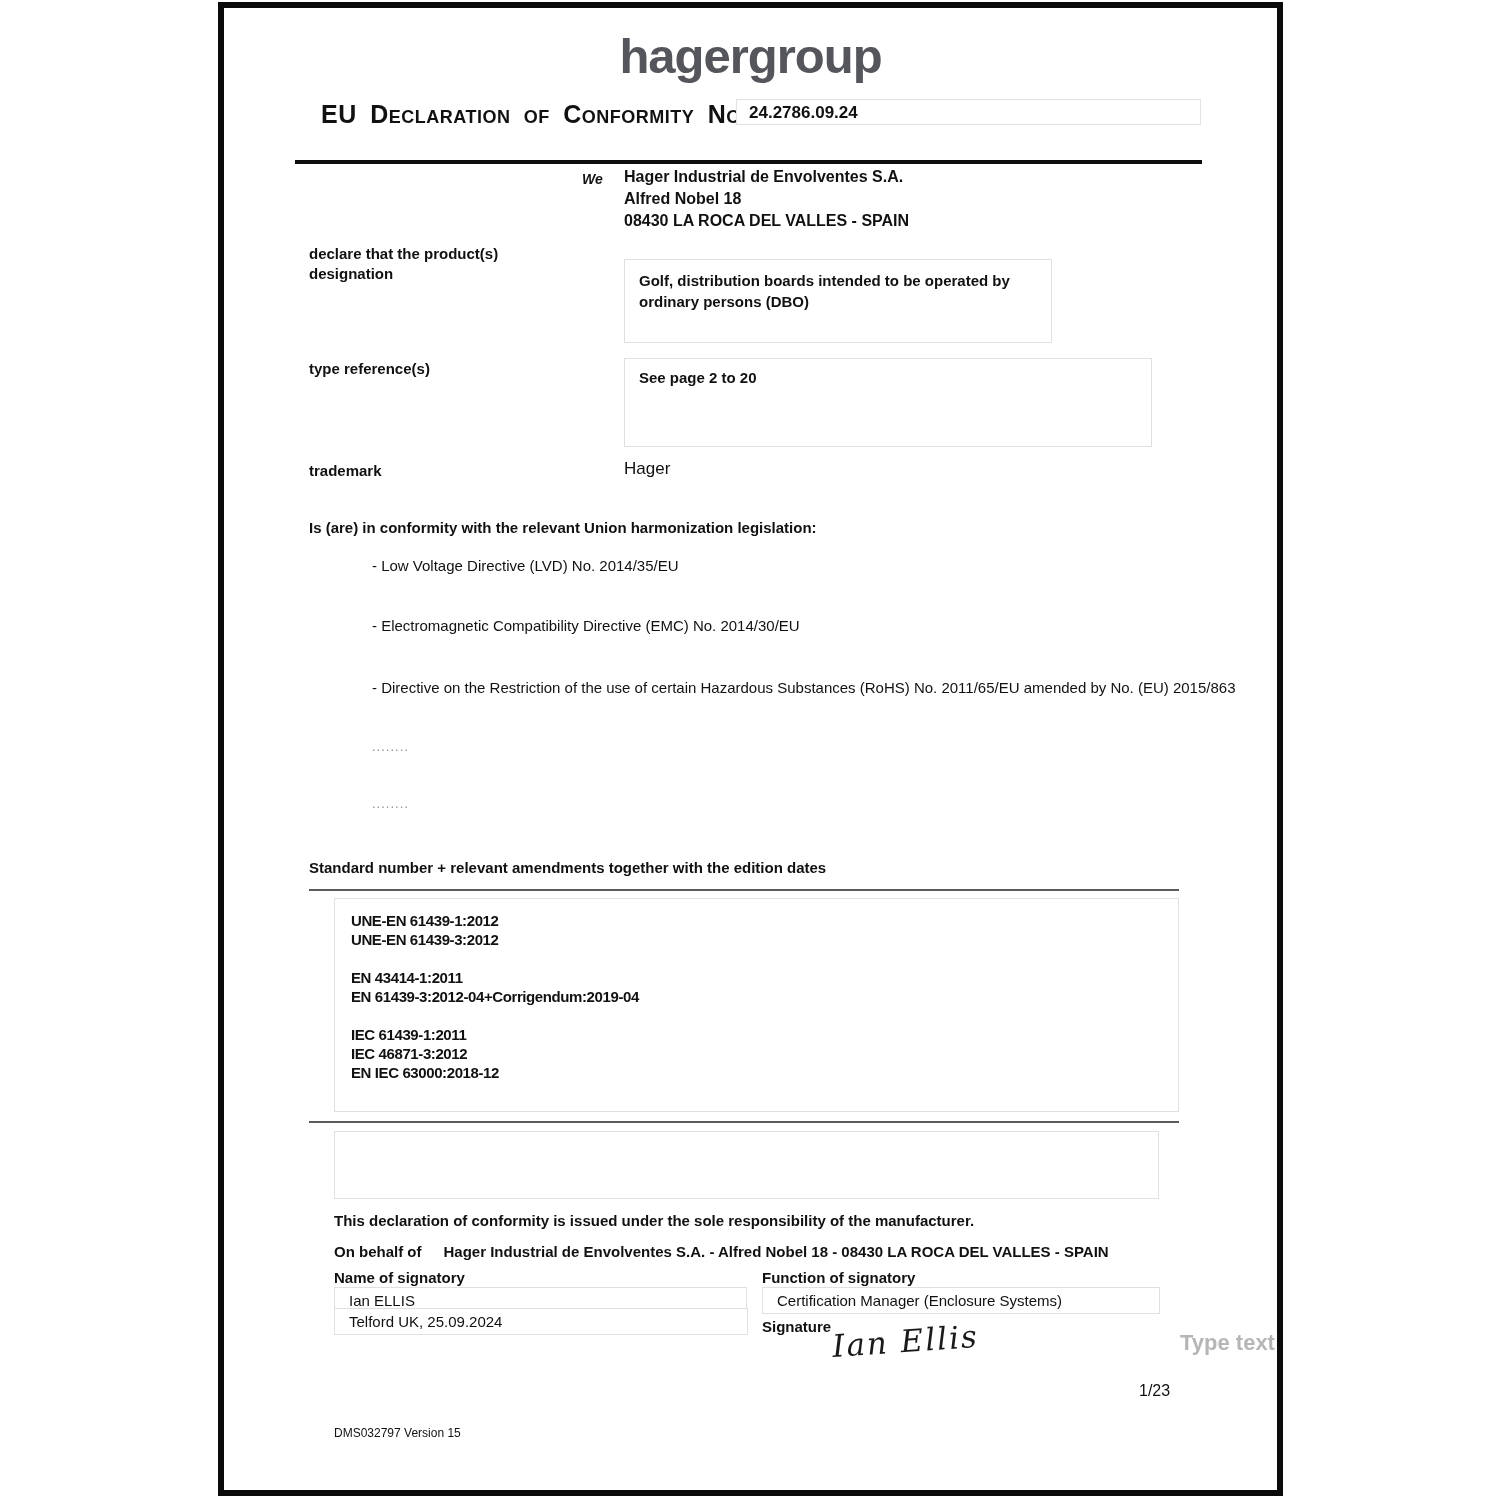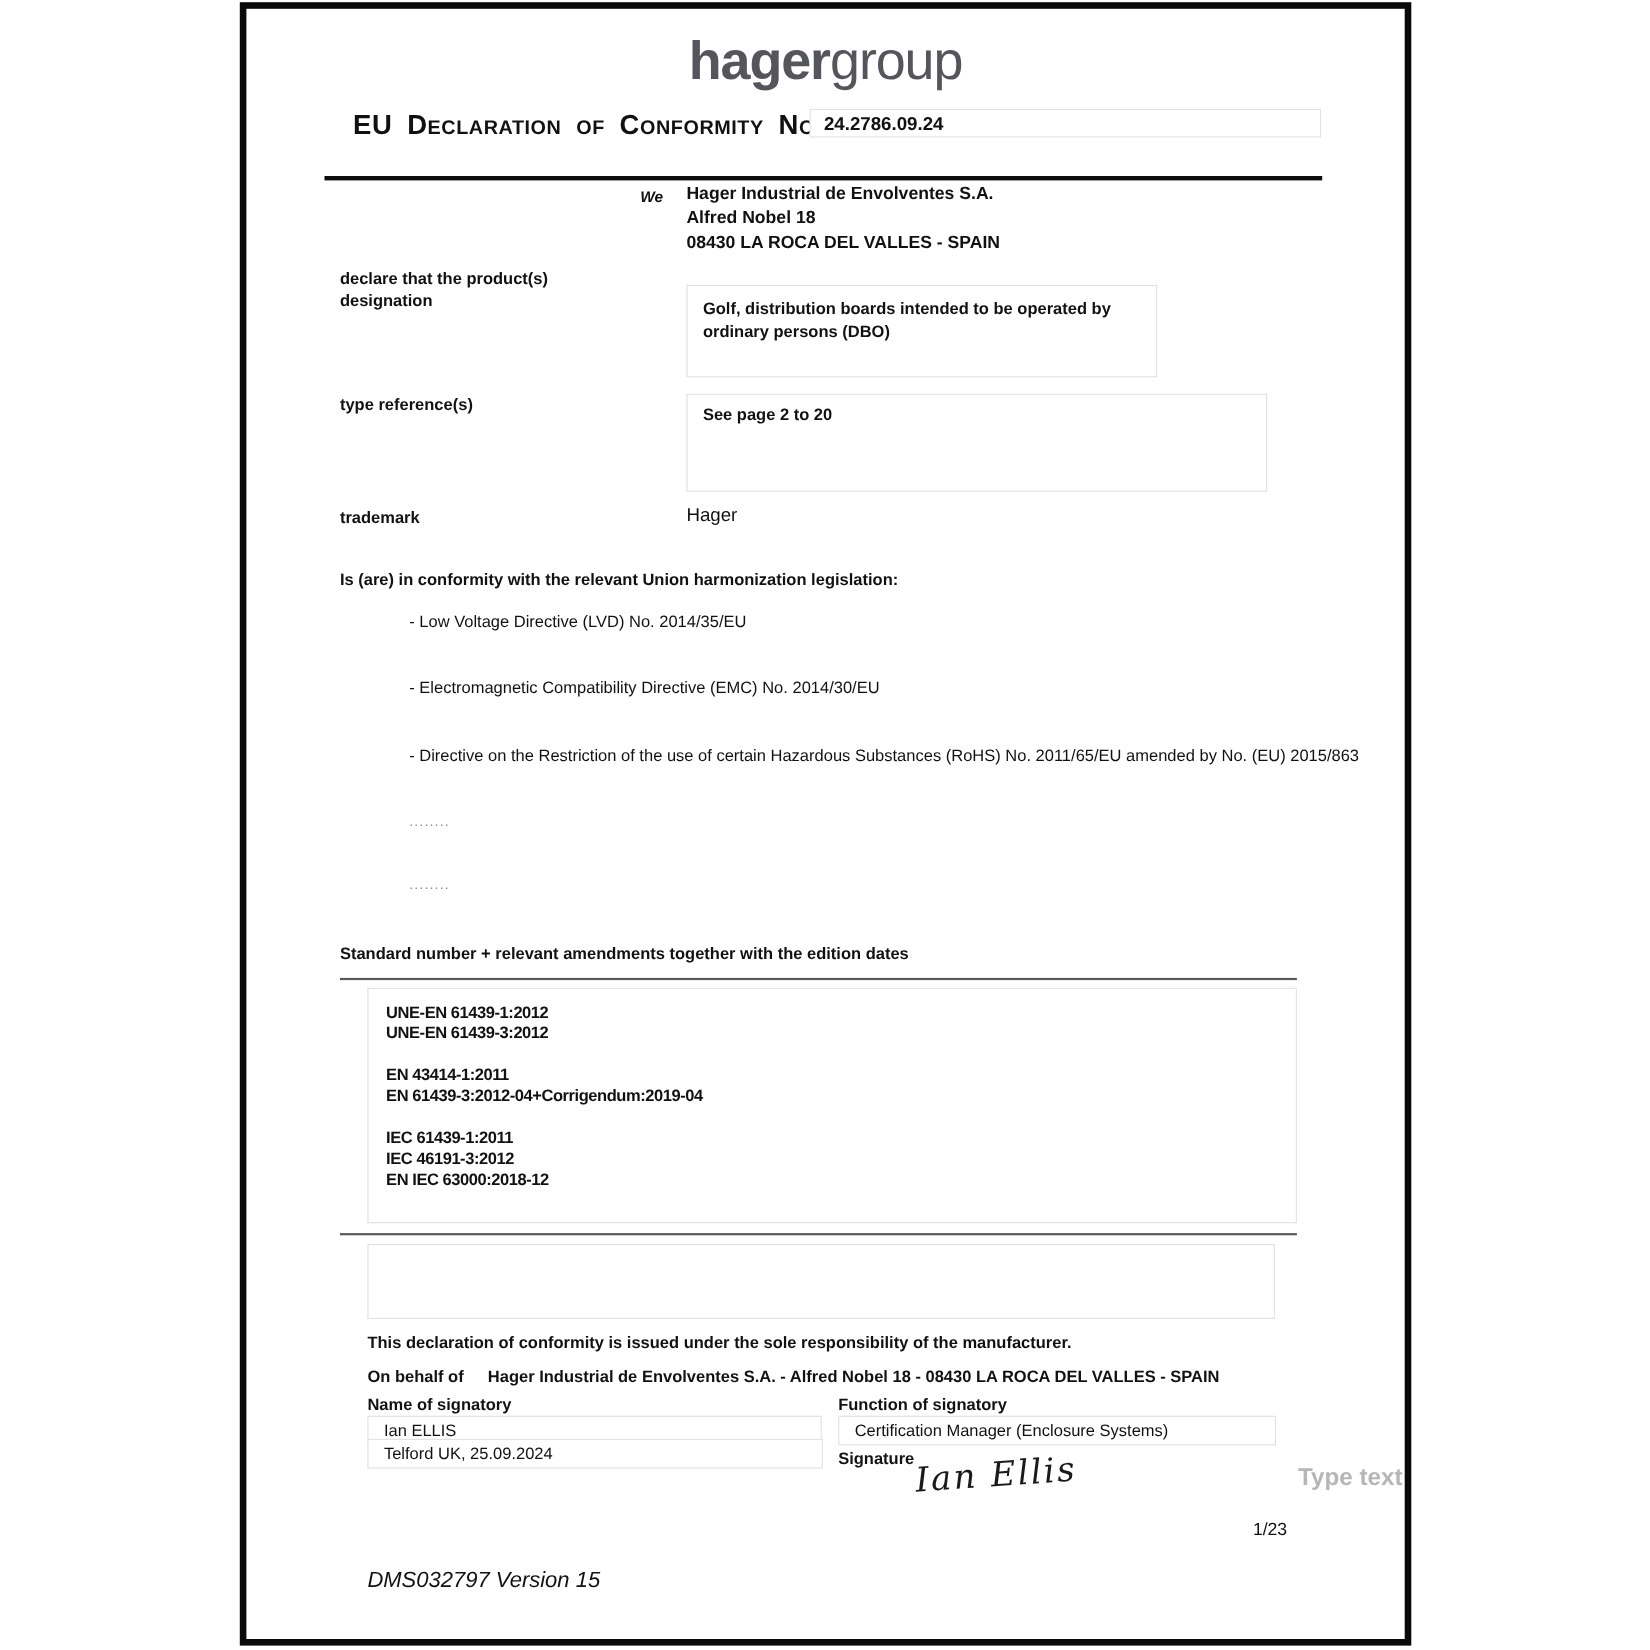--- a/index.html
+++ b/index.html
@@ -10,21 +10,21 @@
     position: absolute; left: 218px; top: 2px;
     width: 1065px; height: 1494px;
     border: 6px solid #0a0a0a; background: #ffffff;
   }
   .abs { position: absolute; }
 
   
   .logo { top: 20px; left: 0; width: 100%; text-align: center;
           font-size: 49px; letter-spacing: -1px; color: #54565b; }
   .logo .bold { font-weight: 700; }
-  .logo .light { font-weight: 400; }
+  .logo .light { font-weight: 700; }
 
   
   .title-label { top: 92px; left: 97px; font-size: 25px; font-weight: 700;
                  font-variant: small-caps; word-spacing: 6px; letter-spacing: 0.5px; }
   .title-number-box { top: 91px; left: 512px; width: 465px; height: 26px;
                       border: 1px solid #e3e3e3; background: #fff;
                       font-size: 17px; font-weight: 700; padding: 3px 0 0 12px; }
 
   .rule-black { top: 152px; left: 71px; width: 907px; height: 4px; background: #0d0d0d; }
 
@@ -64,21 +64,21 @@
   .name-box { top: 1279px; left: 110px; width: 413px; height: 27px; padding: 4px 0 0 14px; font-weight: 400; font-size: 15px; }
   .function-box { top: 1279px; left: 538px; width: 398px; height: 27px; padding: 4px 0 0 14px; font-weight: 400; font-size: 15px; }
   .place-label { top: 1310px; left: 110px; }
   .signature-label { top: 1310px; left: 538px; }
   .place-box { top: 1300px; left: 110px; width: 414px; height: 27px; padding: 4px 0 0 14px; font-weight: 400; font-size: 15px; }
   .signature-script { top: 1315px; left: 608px; font-family: "DejaVu Serif", serif;
                       font-style: italic; font-size: 31px; color: #1a1a1a;
                       transform: rotate(-4deg); letter-spacing: 2px; }
   .type-text { top: 1322px; left: 956px; font-size: 22px; color: #b6b6b6; font-weight: bold; }
 
-  .footer-ref { top: 1418px; left: 110px; font-size: 20px; font-weight: 400; font-style: italic; }
+  .footer-ref { top: 1418px; left: 110px; font-size: 12px; font-weight: 400; }
   .footer-page { top: 1374px; left: 915px; font-size: 16px; font-weight: 400; }
 </style>
 </head>
 <body>
 
 <div class="page">
 
   <div class="abs logo">
     <span class="bold">hager</span><span class="light">group</span>
   </div>
@@ -117,21 +117,21 @@
   <div class="abs standards-heading">Standard number + relevant amendments together with the edition dates</div>
   <div class="abs rule-gray1"></div>
   <div class="abs standards-box">
     <div class="std-line">UNE-EN 61439-1:2012</div>
     <div class="std-line">UNE-EN 61439-3:2012</div>
     <div class="std-line"></div>
     <div class="std-line">EN 43414-1:2011</div>
     <div class="std-line">EN 61439-3:2012-04+Corrigendum:2019-04</div>
     <div class="std-line"></div>
     <div class="std-line">IEC 61439-1:2011</div>
-    <div class="std-line">IEC 46191-3:2012</div>
+    <div class="std-line">IEC 46871-3:2012</div>
     <div class="std-line">EN IEC 63000:2018-12</div>
   </div>
   <div class="abs rule-gray2"></div>
   <div class="abs empty-box"></div>
 
   <div class="abs responsibility">This declaration of conformity is issued under the sole responsibility of the manufacturer.</div>
   <div class="abs on-behalf">
     <span>On behalf of</span><span class="value">Hager Industrial de Envolventes S.A. - Alfred Nobel 18 - 08430 LA ROCA DEL VALLES - SPAIN</span>
   </div>
 

